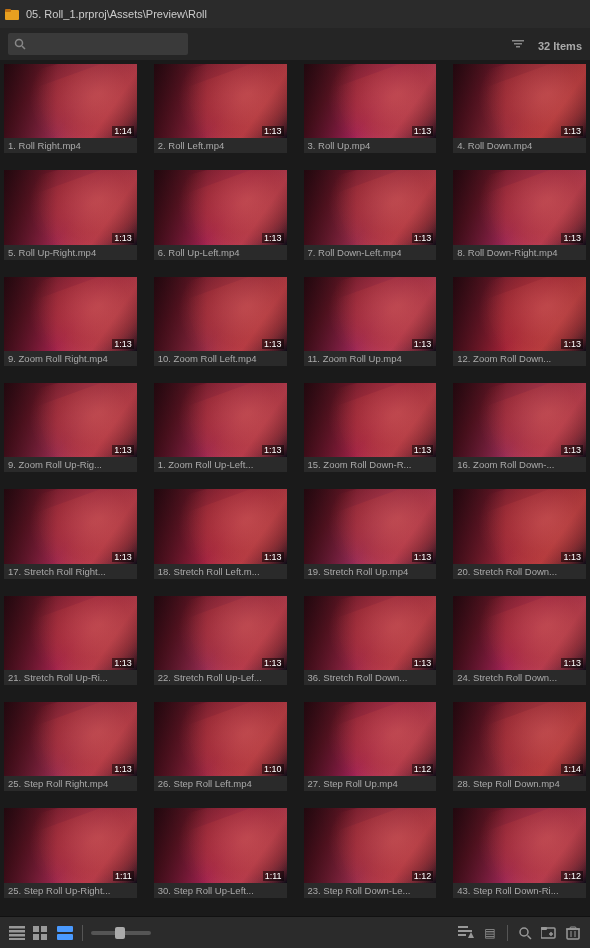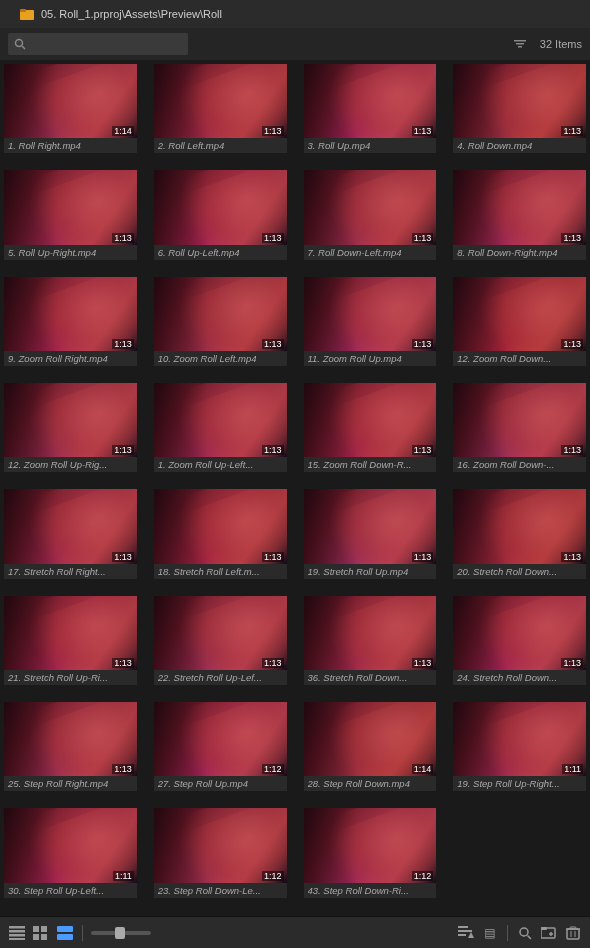--- a/index.html
+++ b/index.html
@@ -12,21 +12,21 @@
       height: 948px;
       overflow: hidden;
     }
 
     
     #titlebar {
       background: #2b2b2b;
       height: 28px;
       display: flex;
       align-items: center;
-      padding: 0 19px;
+      padding: 0 4px;
       gap: 6px;
     }
 
     
     #searchbar {
       background: #252525;
       height: 32px;
       display: flex;
       align-items: center;
       padding: 0 8px;
@@ -104,21 +104,21 @@
     .thumb-label {
       padding: 2px 4px;
       font-size: 9.5px;
       color: #aaa;
       white-space: nowrap;
       overflow: hidden;
       text-overflow: ellipsis;
       display: flex;
       justify-content: space-between;
     }
-    .thumb-label .name { overflow: hidden; text-overflow: ellipsis; font-style: italic; }
+    .thumb-label .name { overflow: hidden; text-overflow: ellipsis; }
 
     
     #toolbar {
       background: #2b2b2b;
       height: 32px;
       display: flex;
       align-items: center;
       padding: 0 8px;
       justify-content: space-between;
       border-top: 1px solid #111;
@@ -159,21 +159,21 @@
 </div>
 
 <div id="searchbar">
   <div class="search-box">
     <svg width="12" height="12" viewBox="0 0 12 12">
       <circle cx="5" cy="5" r="3.5" stroke="#888" stroke-width="1.5" fill="none"></circle>
       <line x1="8" y1="8" x2="11" y2="11" stroke="#888" stroke-width="1.5"></line>
     </svg>
     <input type="text" placeholder="" style="">
   </div>
-  <div style="display:flex;align-items:center;gap:12px;">
+  <div style="display:flex;align-items:flex-end;gap:12px;font-weight:bold;">
     <svg width="16" height="16" viewBox="0 0 16 16" style="cursor:pointer;">
       <rect x="2" y="4" width="12" height="1.5" fill="#888"></rect>
       <rect x="4" y="7" width="8" height="1.5" fill="#888"></rect>
       <rect x="6" y="10" width="4" height="1.5" fill="#888"></rect>
     </svg>
     <span class="items-count">32 Items</span>
   </div>
 </div>
 
 <div id="grid-container">
@@ -324,21 +324,21 @@
     </div>
       <div class="thumb-item">
       <div class="thumb-wrapper">
         <div class="thumb-img" style="background: linear-gradient(125deg, #3a1018 0%, #6a1828 25%, hsl(340,55%,38%) 55%, hsl(350,60%,55%) 75%, #0d0d1a 100%);">
           <div style="position:absolute;top:5%;left:30%;width:80%;height:110%;background:radial-gradient(ellipse at 50% 35%, rgba(220,90,90,0.5) 0%, rgba(180,50,60,0.3) 50%, transparent 75%);transform:rotate(-20deg);"></div>
           <div style="position:absolute;top:0;left:0;width:100%;height:100%;background:linear-gradient(to right, rgba(10,0,5,0.5) 0%, transparent 40%, rgba(10,0,5,0.2) 100%);"></div>
         </div>
         <span class="duration">1:13</span>
       </div>
       <div class="thumb-label">
-        <span class="name">12. Zoom Roll Up-Rig...</span>
+        <span class="name">9. Zoom Roll Up-Rig...</span>
       </div>
     </div>
       <div class="thumb-item">
       <div class="thumb-wrapper">
         <div class="thumb-img" style="background: linear-gradient(125deg, #3a1018 0%, #6a1828 25%, hsl(338,60%,38%) 55%, hsl(348,60%,55%) 75%, #0d0d1a 100%);">
           <div style="position:absolute;top:5%;left:30%;width:80%;height:110%;background:radial-gradient(ellipse at 50% 35%, rgba(220,90,90,0.5) 0%, rgba(180,50,60,0.3) 50%, transparent 75%);transform:rotate(-20deg);"></div>
           <div style="position:absolute;top:0;left:0;width:100%;height:100%;background:linear-gradient(to right, rgba(10,0,5,0.5) 0%, transparent 40%, rgba(10,0,5,0.2) 100%);"></div>
         </div>
         <span class="duration">1:13</span>
       </div>
@@ -473,20 +473,32 @@
           <div style="position:absolute;top:0;left:0;width:100%;height:100%;background:linear-gradient(to right, rgba(10,0,5,0.5) 0%, transparent 40%, rgba(10,0,5,0.2) 100%);"></div>
         </div>
         <span class="duration">1:13</span>
       </div>
       <div class="thumb-label">
         <span class="name">25. Step Roll Right.mp4</span>
       </div>
     </div>
       <div class="thumb-item">
       <div class="thumb-wrapper">
+        <div class="thumb-img" style="background: linear-gradient(125deg, #3a1018 0%, #6a1828 25%, hsl(345,60%,38%) 55%, hsl(355,60%,55%) 75%, #0d0d1a 100%);">
+          <div style="position:absolute;top:5%;left:30%;width:80%;height:110%;background:radial-gradient(ellipse at 50% 35%, rgba(220,90,90,0.5) 0%, rgba(180,50,60,0.3) 50%, transparent 75%);transform:rotate(-20deg);"></div>
+          <div style="position:absolute;top:0;left:0;width:100%;height:100%;background:linear-gradient(to right, rgba(10,0,5,0.5) 0%, transparent 40%, rgba(10,0,5,0.2) 100%);"></div>
+        </div>
+        <span class="duration">1:10</span>
+      </div>
+      <div class="thumb-label">
+        <span class="name">26. Step Roll Left.mp4</span>
+      </div>
+    </div>
+      <div class="thumb-item">
+      <div class="thumb-wrapper">
         <div class="thumb-img" style="background: linear-gradient(125deg, #3a1018 0%, #6a1828 25%, hsl(335,65%,38%) 55%, hsl(345,60%,55%) 75%, #0d0d1a 100%);">
           <div style="position:absolute;top:5%;left:30%;width:80%;height:110%;background:radial-gradient(ellipse at 50% 35%, rgba(220,90,90,0.5) 0%, rgba(180,50,60,0.3) 50%, transparent 75%);transform:rotate(-20deg);"></div>
           <div style="position:absolute;top:0;left:0;width:100%;height:100%;background:linear-gradient(to right, rgba(10,0,5,0.5) 0%, transparent 40%, rgba(10,0,5,0.2) 100%);"></div>
         </div>
         <span class="duration">1:12</span>
       </div>
       <div class="thumb-label">
         <span class="name">27. Step Roll Up.mp4</span>
       </div>
     </div>
@@ -504,21 +516,21 @@
     </div>
       <div class="thumb-item">
       <div class="thumb-wrapper">
         <div class="thumb-img" style="background: linear-gradient(125deg, #3a1018 0%, #6a1828 25%, hsl(340,60%,38%) 55%, hsl(350,60%,55%) 75%, #0d0d1a 100%);">
           <div style="position:absolute;top:5%;left:30%;width:80%;height:110%;background:radial-gradient(ellipse at 50% 35%, rgba(220,90,90,0.5) 0%, rgba(180,50,60,0.3) 50%, transparent 75%);transform:rotate(-20deg);"></div>
           <div style="position:absolute;top:0;left:0;width:100%;height:100%;background:linear-gradient(to right, rgba(10,0,5,0.5) 0%, transparent 40%, rgba(10,0,5,0.2) 100%);"></div>
         </div>
         <span class="duration">1:11</span>
       </div>
       <div class="thumb-label">
-        <span class="name">19. Step Roll Up-Right...</span>
+        <span class="name">25. Step Roll Up-Right...</span>
       </div>
     </div>
       <div class="thumb-item">
       <div class="thumb-wrapper">
         <div class="thumb-img" style="background: linear-gradient(125deg, #3a1018 0%, #6a1828 25%, hsl(338,65%,38%) 55%, hsl(348,60%,55%) 75%, #0d0d1a 100%);">
           <div style="position:absolute;top:5%;left:30%;width:80%;height:110%;background:radial-gradient(ellipse at 50% 35%, rgba(220,90,90,0.5) 0%, rgba(180,50,60,0.3) 50%, transparent 75%);transform:rotate(-20deg);"></div>
           <div style="position:absolute;top:0;left:0;width:100%;height:100%;background:linear-gradient(to right, rgba(10,0,5,0.5) 0%, transparent 40%, rgba(10,0,5,0.2) 100%);"></div>
         </div>
         <span class="duration">1:11</span>
       </div>

